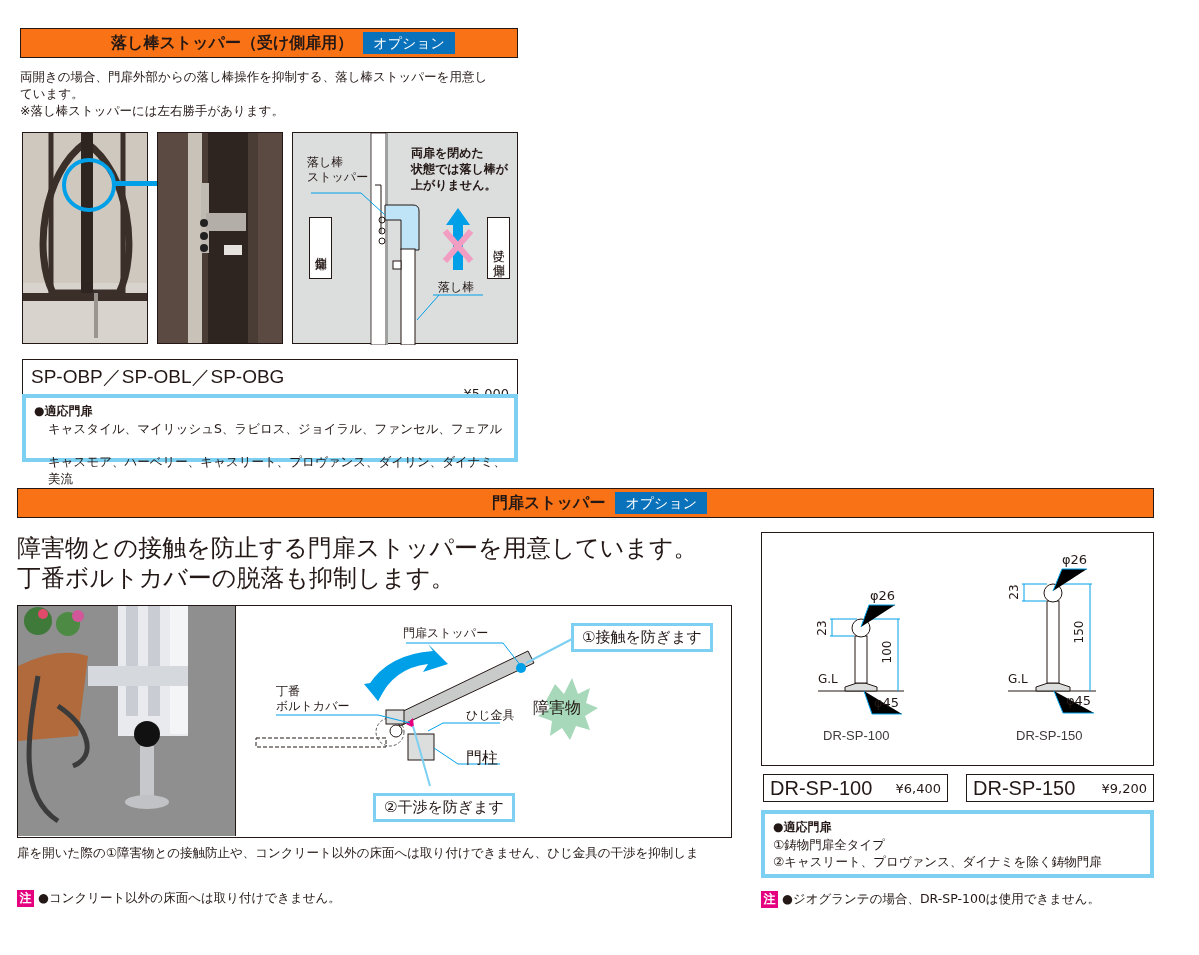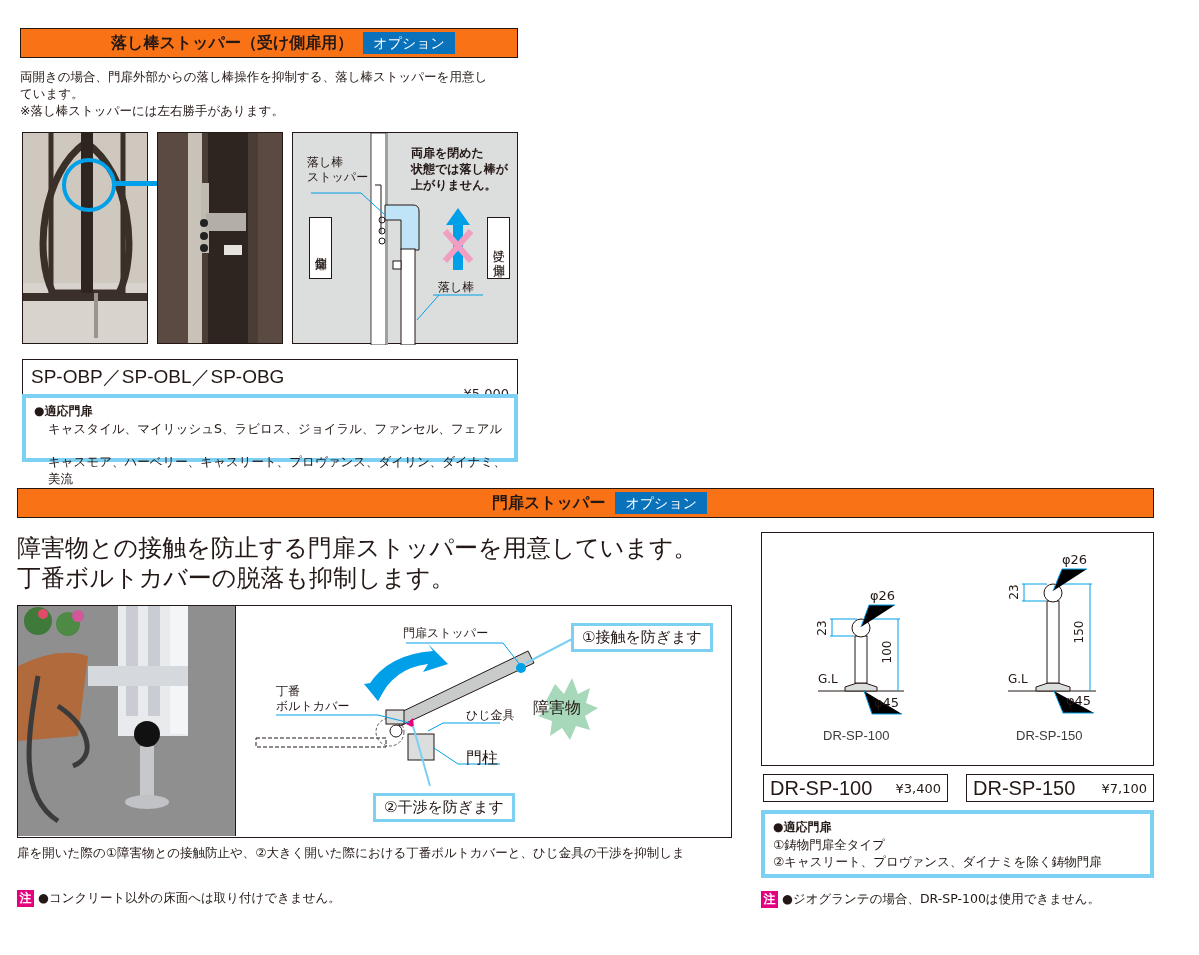--- a/index.html
+++ b/index.html
@@ -169,21 +169,21 @@
   <div class="abs" style="left:258px;top:78px;font-size:12px;line-height:15px;">
     <div>丁番</div>
     <div>ボルトカバー</div>
   </div>
   <div class="abs" style="left:448px;top:101px;font-size:12px;">ひじ金具</div>
   <div class="abs" style="left:515px;top:92px;font-size:16px;">障害物</div>
   <div class="abs" style="left:448px;top:142px;font-size:16px;">門柱</div>
 </div>
 
 <div class="abs txt" style="left:17px;top:844px;width:740px;">
-  <div>扉を開いた際の①障害物との接触防止や、②大きく開いた際における丁番ボルトカバーと、ひじ金具の干渉を抑制しま</div>
+  <div>扉を開いた際の①障害物との接触防止や、コンクリート以外の床面へは取り付けできません、ひじ金具の干渉を抑制しま</div>
 </div>
 
 <div class="abs txt" style="left:17px;top:889px;">
   <span class="note-mark">注</span><span>●コンクリート以外の床面へは取り付けできません。</span>
 </div>
 
 <div class="abs framebox" style="left:761px;top:532px;width:393px;height:234px;">
   <svg class="abs" style="left:0;top:0;" width="390" height="231" viewBox="0 0 390 231">
 
     <line x1="56" y1="158" x2="142" y2="158" stroke="#231815"></line>
@@ -214,25 +214,25 @@
   <div class="abs" style="left:300px;top:19px;font-size:13px;">φ26</div>
   <div class="abs" style="left:304px;top:160px;font-size:13px;">φ45</div>
   <div class="abs" style="left:244px;top:52px;font-size:12px;transform:rotate(-90deg);">23</div>
   <div class="abs" style="left:306px;top:92px;font-size:12px;transform:rotate(-90deg);">150</div>
   <div class="abs" style="left:246px;top:139px;font-size:12px;">G.L</div>
   <div class="abs model" style="left:254px;top:195px;font-size:13px;color:#3e3a39;">DR-SP-150</div>
 </div>
 
 <div class="abs framebox" style="left:763px;top:774px;width:185px;height:28px;display:flex;align-items:center;justify-content:space-between;padding:0 6px;">
   <span class="model" style="font-size:20px;">DR-SP-100</span>
-  <span style="font-size:13px;">¥3,400</span>
+  <span style="font-size:13px;">¥6,400</span>
 </div>
 <div class="abs framebox" style="left:966px;top:774px;width:188px;height:28px;display:flex;align-items:center;justify-content:space-between;padding:0 6px;">
   <span class="model" style="font-size:20px;">DR-SP-150</span>
-  <span style="font-size:13px;">¥7,100</span>
+  <span style="font-size:13px;">¥9,200</span>
 </div>
 
 <div class="abs bluebox txt" style="left:761px;top:810px;width:393px;height:68px;padding:5px 8px;">
   <div style="font-weight:bold;font-size:12px;">●適応門扉</div>
   <div>①鋳物門扉全タイプ</div>
   <div>②キャスリート、プロヴァンス、ダイナミを除く鋳物門扉</div>
 </div>
 
 <div class="abs txt" style="left:761px;top:890px;">
   <span class="note-mark">注</span><span>●ジオグランテの場合、DR-SP-100は使用できません。</span>

